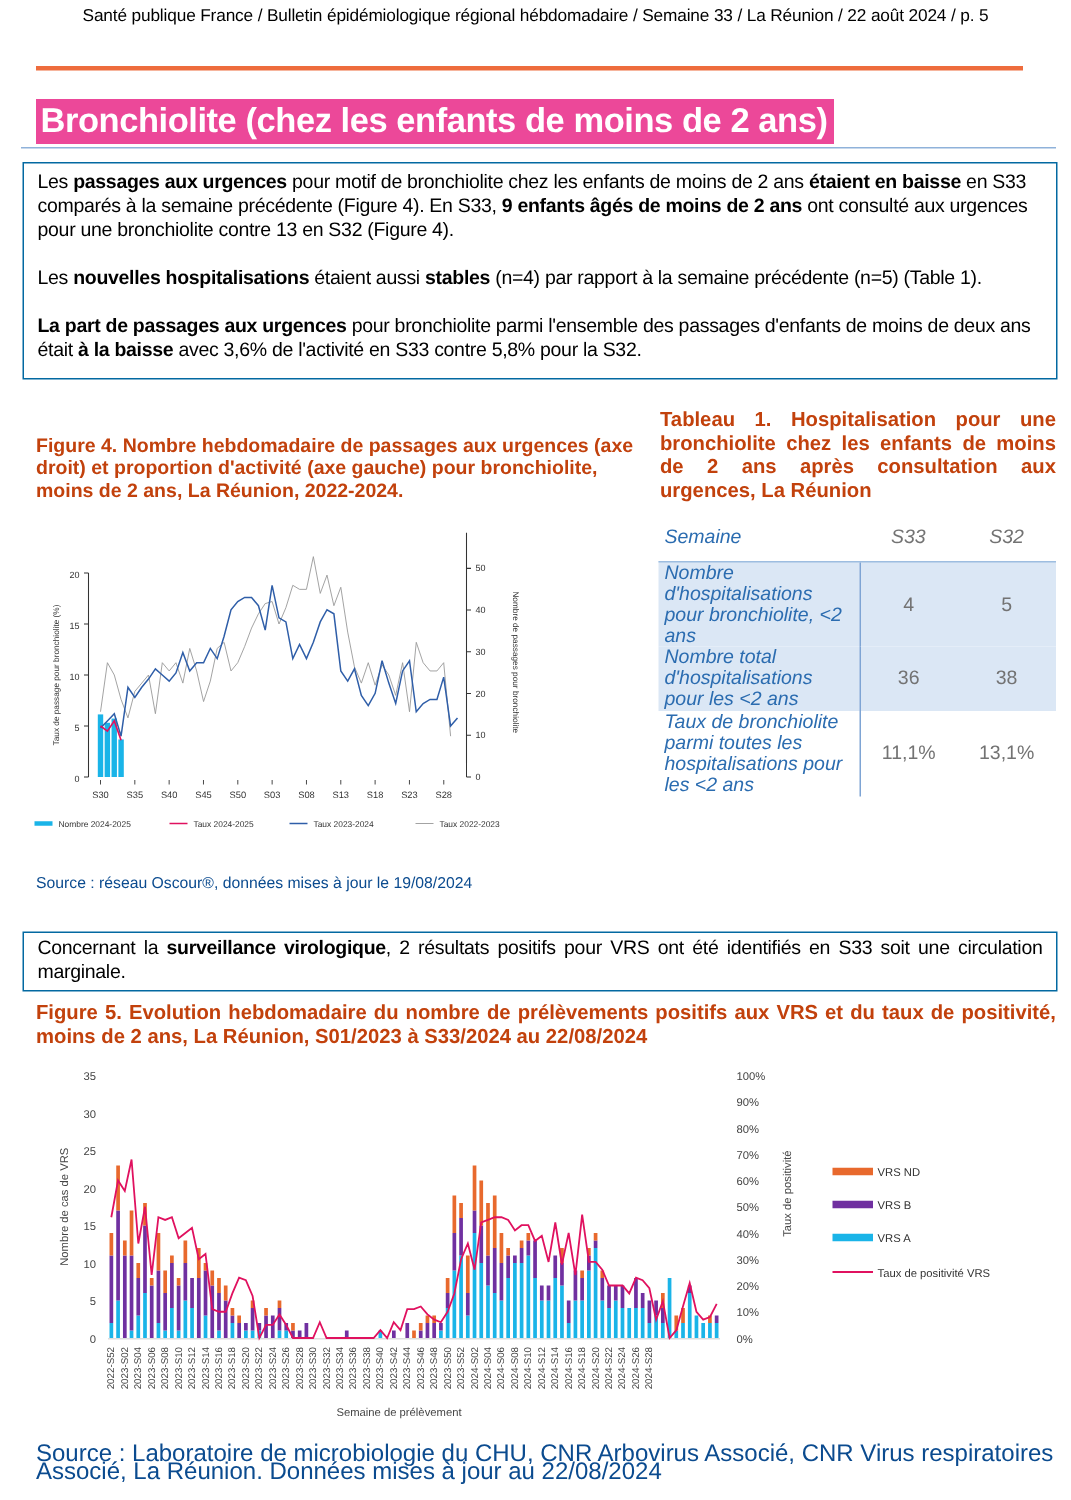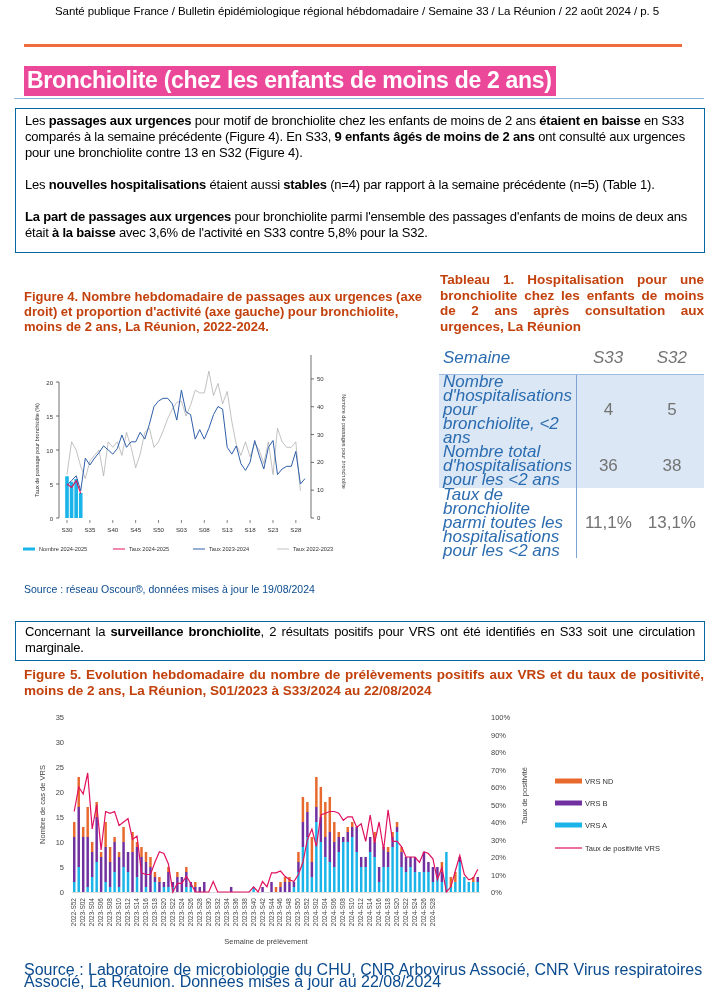--- a/index.html
+++ b/index.html
@@ -14,21 +14,21 @@
   .box1 p:last-child { margin-bottom: 0; }
   .fig-title { position: absolute; color: #c2410c; font-weight: bold; font-size: 13px; line-height: 15px; }
   .fig4-title { top: 289px; left: 24px; width: 400px; }
   .tab-title { top: 272px; left: 440px; width: 264px; text-align: justify; text-align-last: left; font-size: 13.5px; line-height: 15.5px; }
   .source { position: absolute; color: #0b4b8f; font-size: 10.5px; line-height: 12px; }
   .src4 { top: 583px; left: 24px; }
   .box2 { top: 621px; left: 15px; width: 690px; height: 40px; padding: 2px 9px; text-align: justify; }
   .fig5-title { top: 667px; left: 24px; width: 680px; text-align: justify; font-size: 13.5px; line-height: 16px; }
   .src5 { top: 964px; left: 24px; width: 680px; font-size: 16px; line-height: 12px; }
   
-  table.hosp { position: absolute; top: 342px; left: 439px; width: 265px; border-collapse: collapse; font-size: 17px; color: #2b6cb0; font-style: italic; }
+  table.hosp { position: absolute; top: 342px; left: 439px; width: 265px; border-collapse: collapse; font-size: 13px; color: #2b6cb0; font-style: italic; }
   table.hosp td { padding: 0 4px; line-height: 14px; vertical-align: middle; }
   table.hosp td.num { font-style: normal; text-align: center; color: #737373; }
   table.hosp tr.hdr td { height: 32px; border-bottom: 1px solid #9dbde0; }
   table.hosp tr.row td { height: 43px; }
   table.hosp tr.shade td { background: #dbe7f5; }
   table.hosp td.lab { width: 134px; border-right: 1px solid #7ea4d4; }
   table.hosp tr.hdr td.lab { border-right: none; }
   table.hosp tr.tall td { height: 57px; }
   
   .chart { position: absolute; }
@@ -144,21 +144,21 @@
     <td class="lab">Taux de bronchiolite parmi toutes les hospitalisations pour les &lt;2 ans</td>
     <td class="num">11,1%</td>
     <td class="num">13,1%</td>
   </tr>
 </tbody>
   </table>
 
 <div class="source src4">Source : réseau Oscour®, données mises à jour le 19/08/2024</div>
 
 <div class="box box2">
-  <p><span>Concernant la </span><b>surveillance bronchiolite</b><span>, 2 résultats positifs pour VRS ont été identifiés en S33 soit une circulation marginale.</span></p>
+  <p><span>Concernant la </span><b>surveillance virologique</b><span>, 2 résultats positifs pour VRS ont été identifiés en S33 soit une circulation marginale.</span></p>
 </div>
 
 <div class="fig-title fig5-title">Figure 5. Evolution hebdomadaire du nombre de prélèvements positifs aux VRS et du taux de positivité, moins de 2 ans, La Réunion, S01/2023 à S33/2024 au 22/08/2024</div>
 
 <div class="chart fig5">
   <svg id="fig5svg" width="690" height="252" viewBox="0 0 690 252">
       <text x="44" y="190" font-size="7.5" text-anchor="end" fill="#444">0</text>
       <text x="44" y="165" font-size="7.5" text-anchor="end" fill="#444">5</text>
       <text x="44" y="140" font-size="7.5" text-anchor="end" fill="#444">10</text>
       <text x="44" y="115" font-size="7.5" text-anchor="end" fill="#444">15</text>

